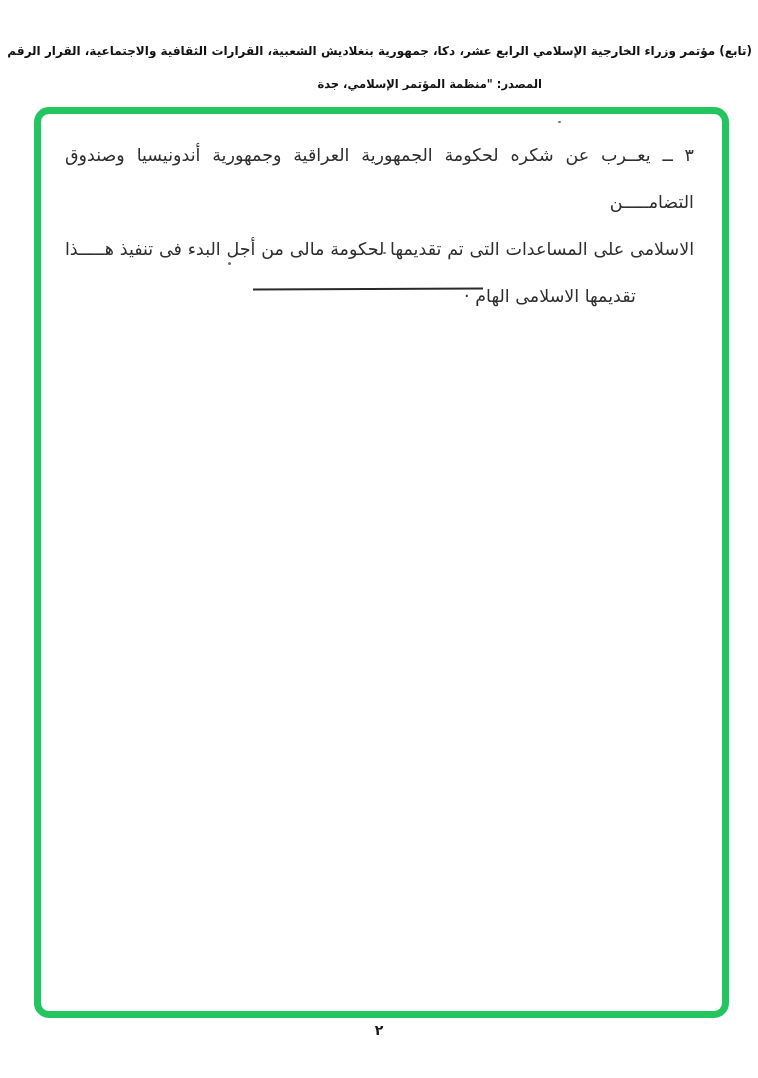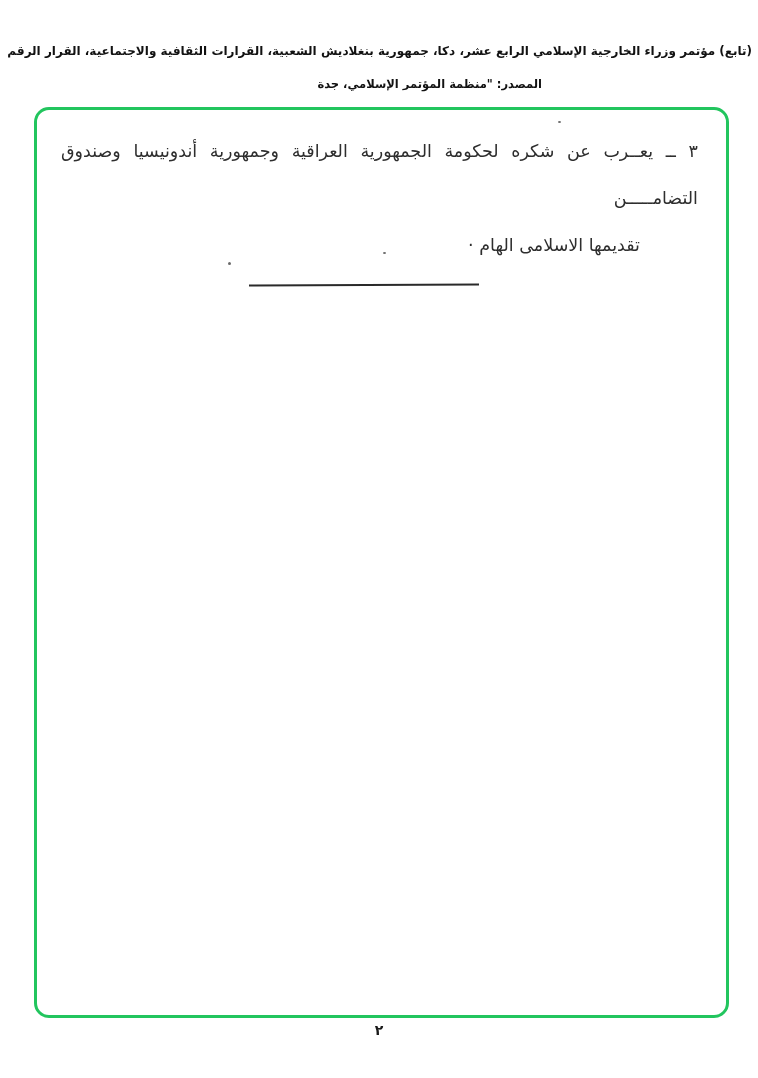--- a/index.html
+++ b/index.html
@@ -39,21 +39,21 @@
     font-size: 11.5px;
     color: #121212;
   }
   
   .green-frame {
     position: absolute;
     left: 34px;
     top: 107px;
     width: 695px;
     height: 911px;
-    border: 3px solid #22c55e;
+    border: 7px solid #22c55e;
     border-radius: 15px;
     background: #ffffff;
   }
   
   .body-text {
     position: absolute;
     top: 18px;
     left: 24px;
     right: 28px;
     direction: rtl;
@@ -110,20 +110,21 @@
 <div class="page">
 
   <div class="header-line1">(تابع) مؤتمر وزراء الخارجية الإسلامي الرابع عشر، دكا، جمهورية بنغلاديش الشعبية، القرارات الثقافية والاجتماعية، القرار الرقم ١٤/١٢- ث</div>
 
   <div class="header-line2">المصدر:  "منظمة المؤتمر الإسلامي، جدة</div>
 
   <div class="green-frame">
 
     <div class="body-text">
       <div class="body-line justified">٣ ــ يعــرب عن شكره لحكومة الجمهورية العراقية وجمهورية أندونيسيا وصندوق التضامـــــن</div>
+      <div class="body-line justified">الاسلامى على المساعدات التى تم تقديمها لحكومة مالى من أجل البدء فى تنفيذ هـــــذا</div>
       <div class="body-line last-line">تقديمها الاسلامى الهام ·</div>
     </div>
 
     <div class="divider"></div>
 
   </div>
 
   <div class="speck speck-1"></div>
   <div class="speck speck-2"></div>
   <div class="speck speck-3"></div>

